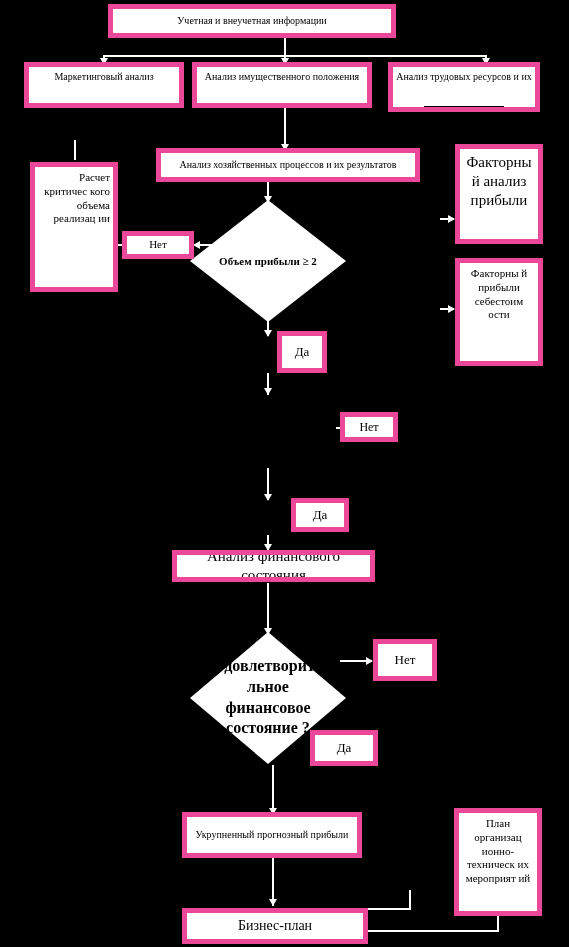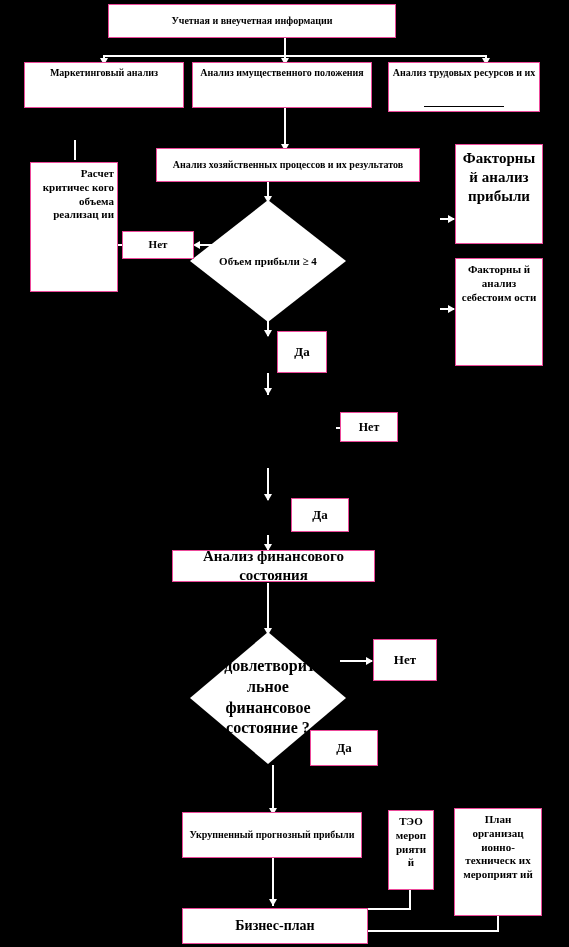--- a/index.html
+++ b/index.html
@@ -12,27 +12,27 @@
     width: 569px;
     height: 947px;
     background: #000000;
     font-family: "Liberation Serif", "DejaVu Serif", serif;
     overflow: hidden;
   }
   .node {
     position: absolute;
     background: #ffffff;
     color: #000000;
-    border: 1px solid #ec4899;
+    border: 5px solid #ec4899;
     box-sizing: border-box;
     display: flex;
     align-items: flex-start;
     justify-content: center;
     text-align: center;
-    font-weight: bold;
+    font-weight: normal;
     line-height: 1.25;
     overflow: hidden;
   }
   .node .txt {
     display: block;
     width: 100%;
     padding: 4px 3px 0 3px;
     box-sizing: border-box;
   }
   .node.mid { align-items: center; }
@@ -188,26 +188,26 @@
 
   <div class="node mid" style="left:156px; top:148px; width:264px; height:34px; font-size:10px;">
     <span class="txt">Анализ хозяйственных процессов и их результатов</span>
   </div>
 
   <div class="node" style="left:455px; top:144px; width:88px; height:100px; font-size:15px;">
     <span class="txt">Факторны й анализ прибыли</span>
   </div>
 
   <div class="node" style="left:455px; top:258px; width:88px; height:108px; font-size:11px;">
-    <span class="txt">Факторны й анализ себестоим ости</span>
+    <span class="txt">Факторны й прибыли себестоим ости</span>
   </div>
 
   <div class="diamond" style="left:190px; top:200px; width:156px; height:122px;">
     <div class="shape"></div>
-    <div class="dtxt" style="font-size:11px;">Объем прибыли ≥ 4</div>
+    <div class="dtxt" style="font-size:11px;">Объем прибыли ≥ 2</div>
   </div>
 
   <div class="node mid" style="left:122px; top:231px; width:72px; height:28px; font-size:11px;">
     <span class="txt">Нет</span>
   </div>
 
   <div class="node mid" style="left:277px; top:331px; width:50px; height:42px; font-size:13px;">
     <span class="txt">Да</span>
   </div>
 
@@ -234,23 +234,20 @@
   </div>
 
   <div class="node mid" style="left:310px; top:730px; width:68px; height:36px; font-size:13px;">
     <span class="txt">Да</span>
   </div>
 
   <div class="node mid" style="left:182px; top:812px; width:180px; height:46px; font-size:10px;">
     <span class="txt">Укрупненный прогнозный прибыли</span>
   </div>
 
-  <div class="node" style="left:388px; top:810px; width:46px; height:80px; font-size:11px;">
-    <span class="txt">ТЭО мероп рияти й</span>
-  </div>
 
   <div class="node" style="left:454px; top:808px; width:88px; height:108px; font-size:11px;">
     <span class="txt">План организац ионно-техническ их мероприят ий</span>
   </div>
 
   <div class="node mid" style="left:182px; top:908px; width:186px; height:36px; font-size:14px;">
     <span class="txt">Бизнес-план</span>
   </div>
 
 </div>

